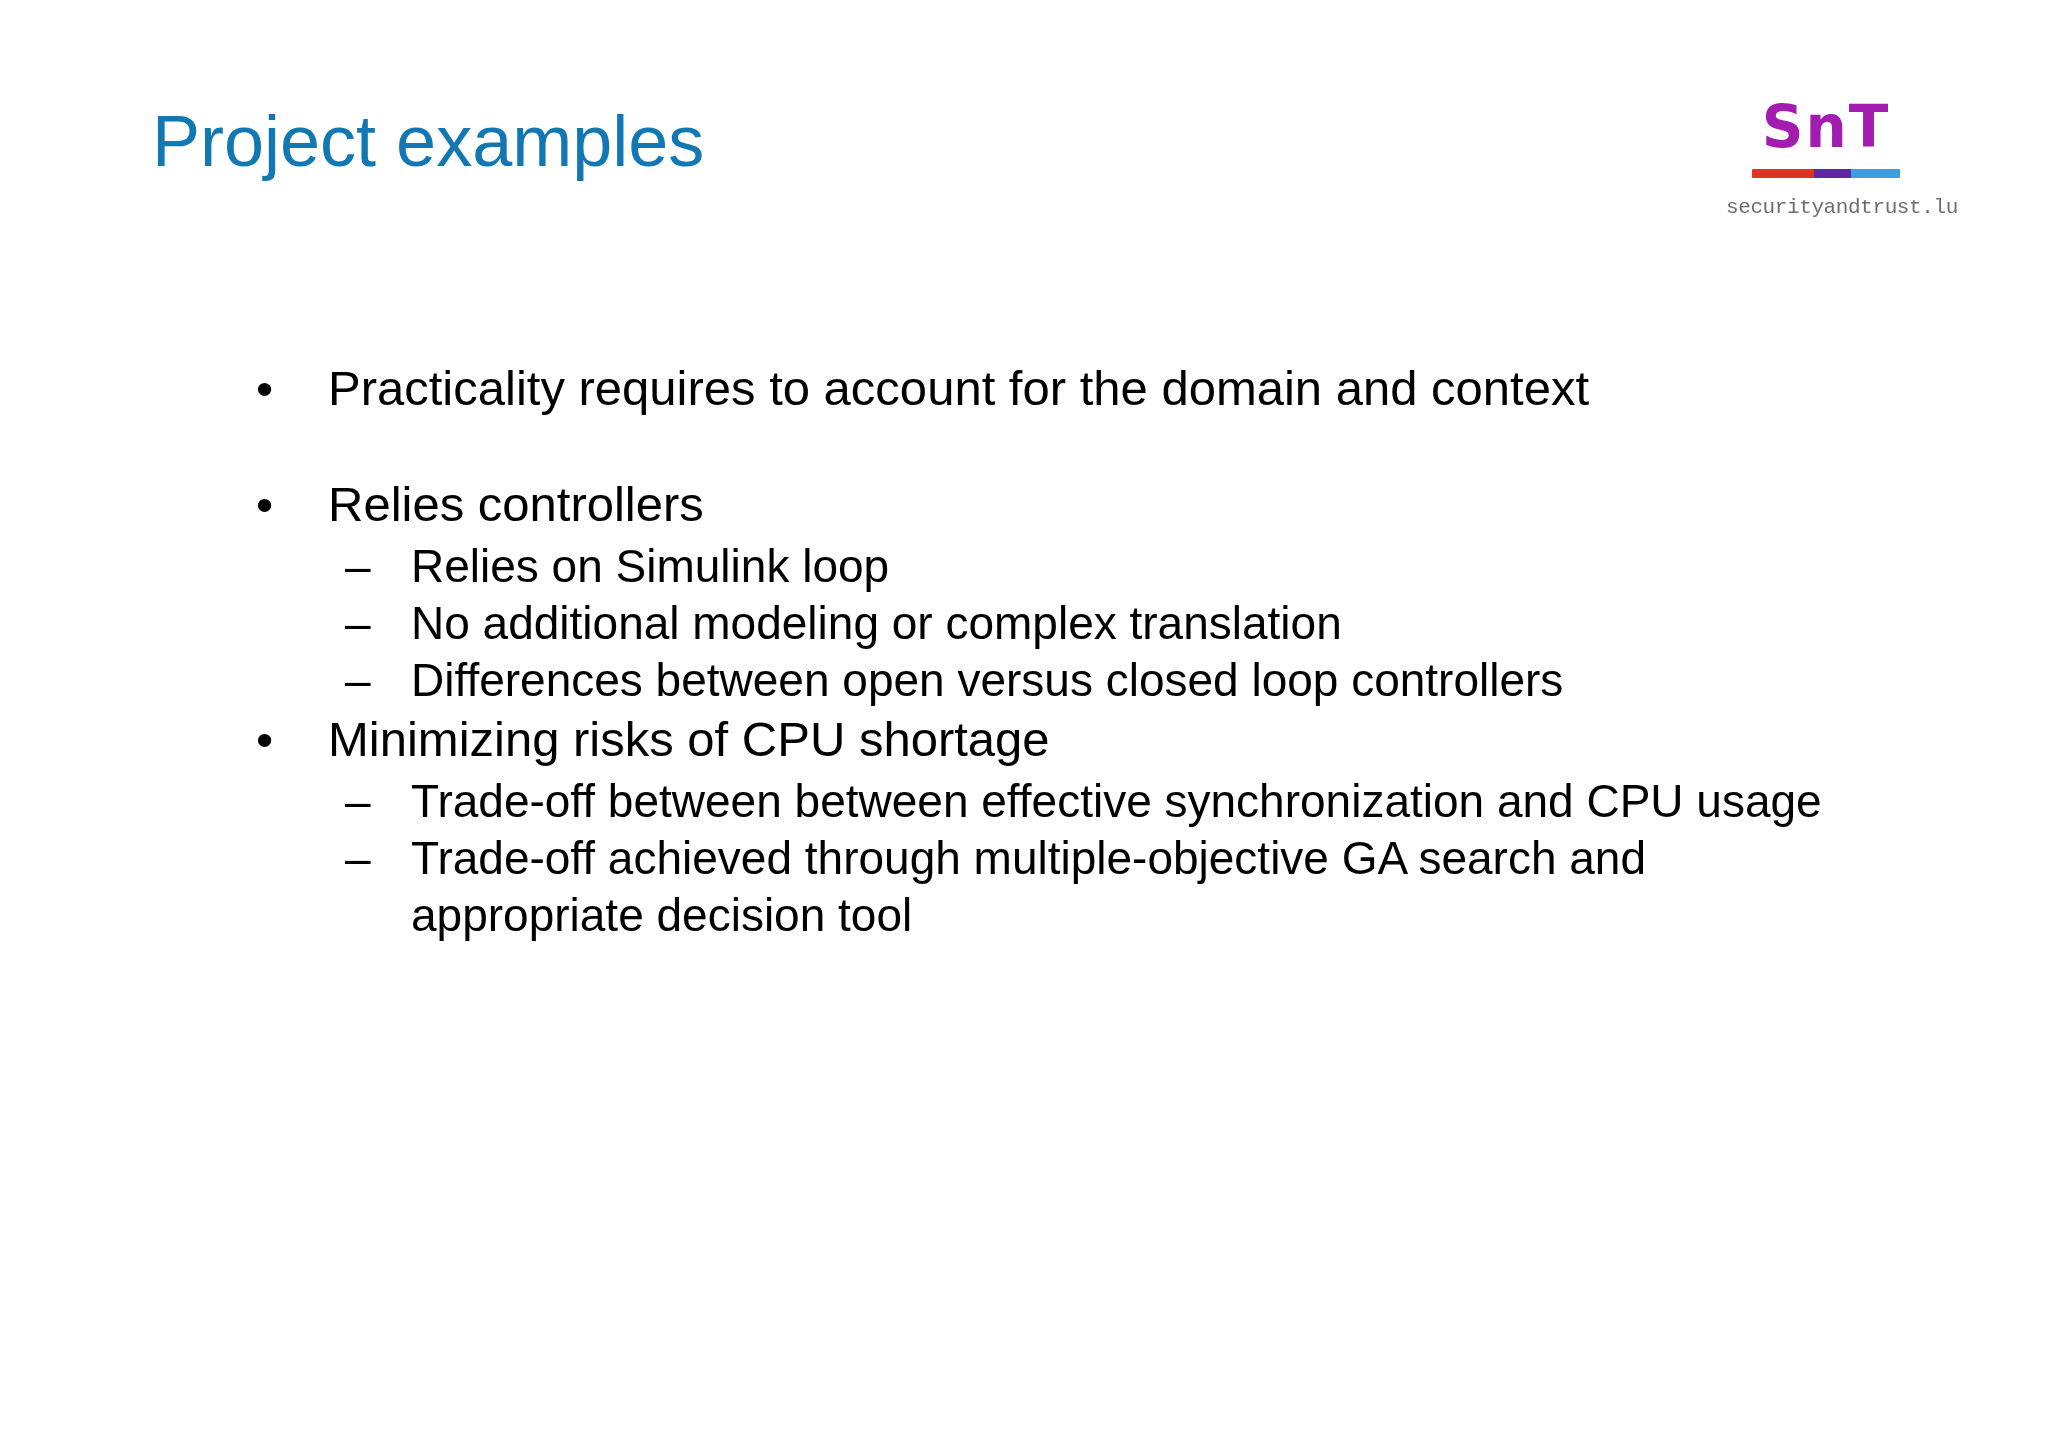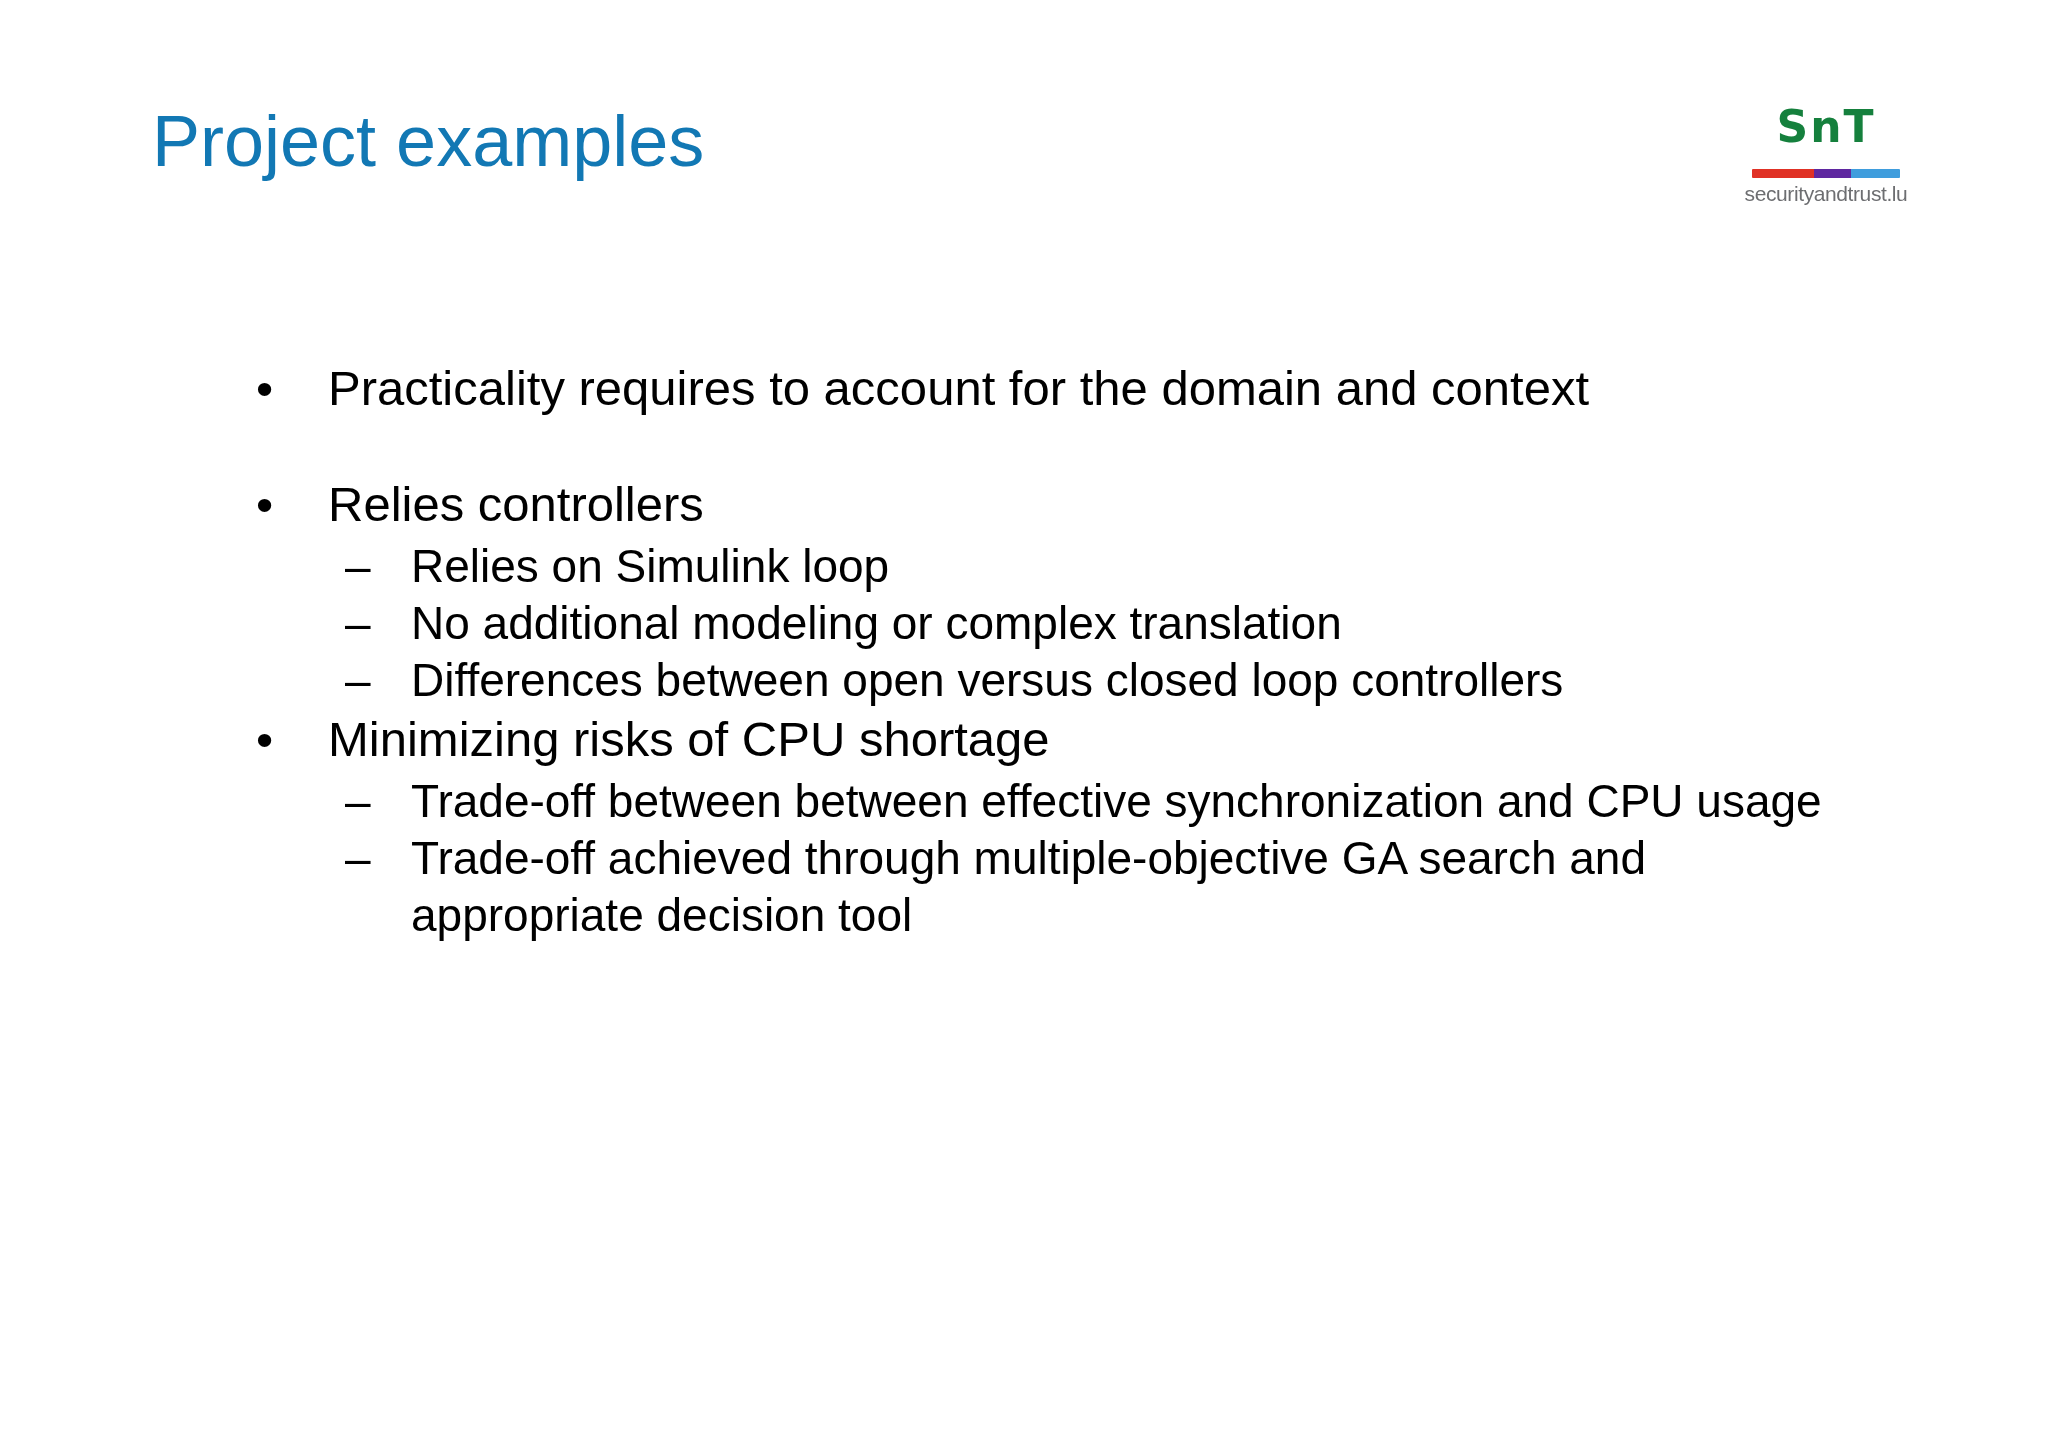--- a/index.html
+++ b/index.html
@@ -33,46 +33,46 @@
 
   
   .logo {
     position: absolute;
     left: 1726px;
     top: 96px;
     width: 200px;
     text-align: center;
   }
   .logo-word {
-    font-size: 44px;
+    font-size: 58px;
     line-height: 62px;
     letter-spacing: 2px;
-    color: #15803d;
+    color: #a21caf;
     font-weight: 700;
     font-family: "DejaVu Sans", sans-serif;
   }
   .logo-rule {
     display: flex;
     width: 148px;
     height: 9px;
     margin: 11px auto 0 auto;
     border-radius: 1px;
     overflow: hidden;
   }
   .logo-rule i { display: block; height: 100%; }
   .logo-rule .r1 { width: 42%; background: #e03125; }
   .logo-rule .r2 { width: 25%; background: #5f27a0; }
   .logo-rule .r3 { width: 33%; background: #3f9ddd; }
   .logo-sub {
-    margin-top: 5px;
+    margin-top: 19px;
     font-size: 21px;
     line-height: 22px;
     color: #6d6e71;
     letter-spacing: -0.4px;
-    font-family: Liberation Sans, sans-serif;
+    font-family: Liberation Mono, monospace;
   }
 
   
   .body {
     position: absolute;
     left: 248px;
     top: 358px;
     width: 1640px;
   }
   .lvl1 {

